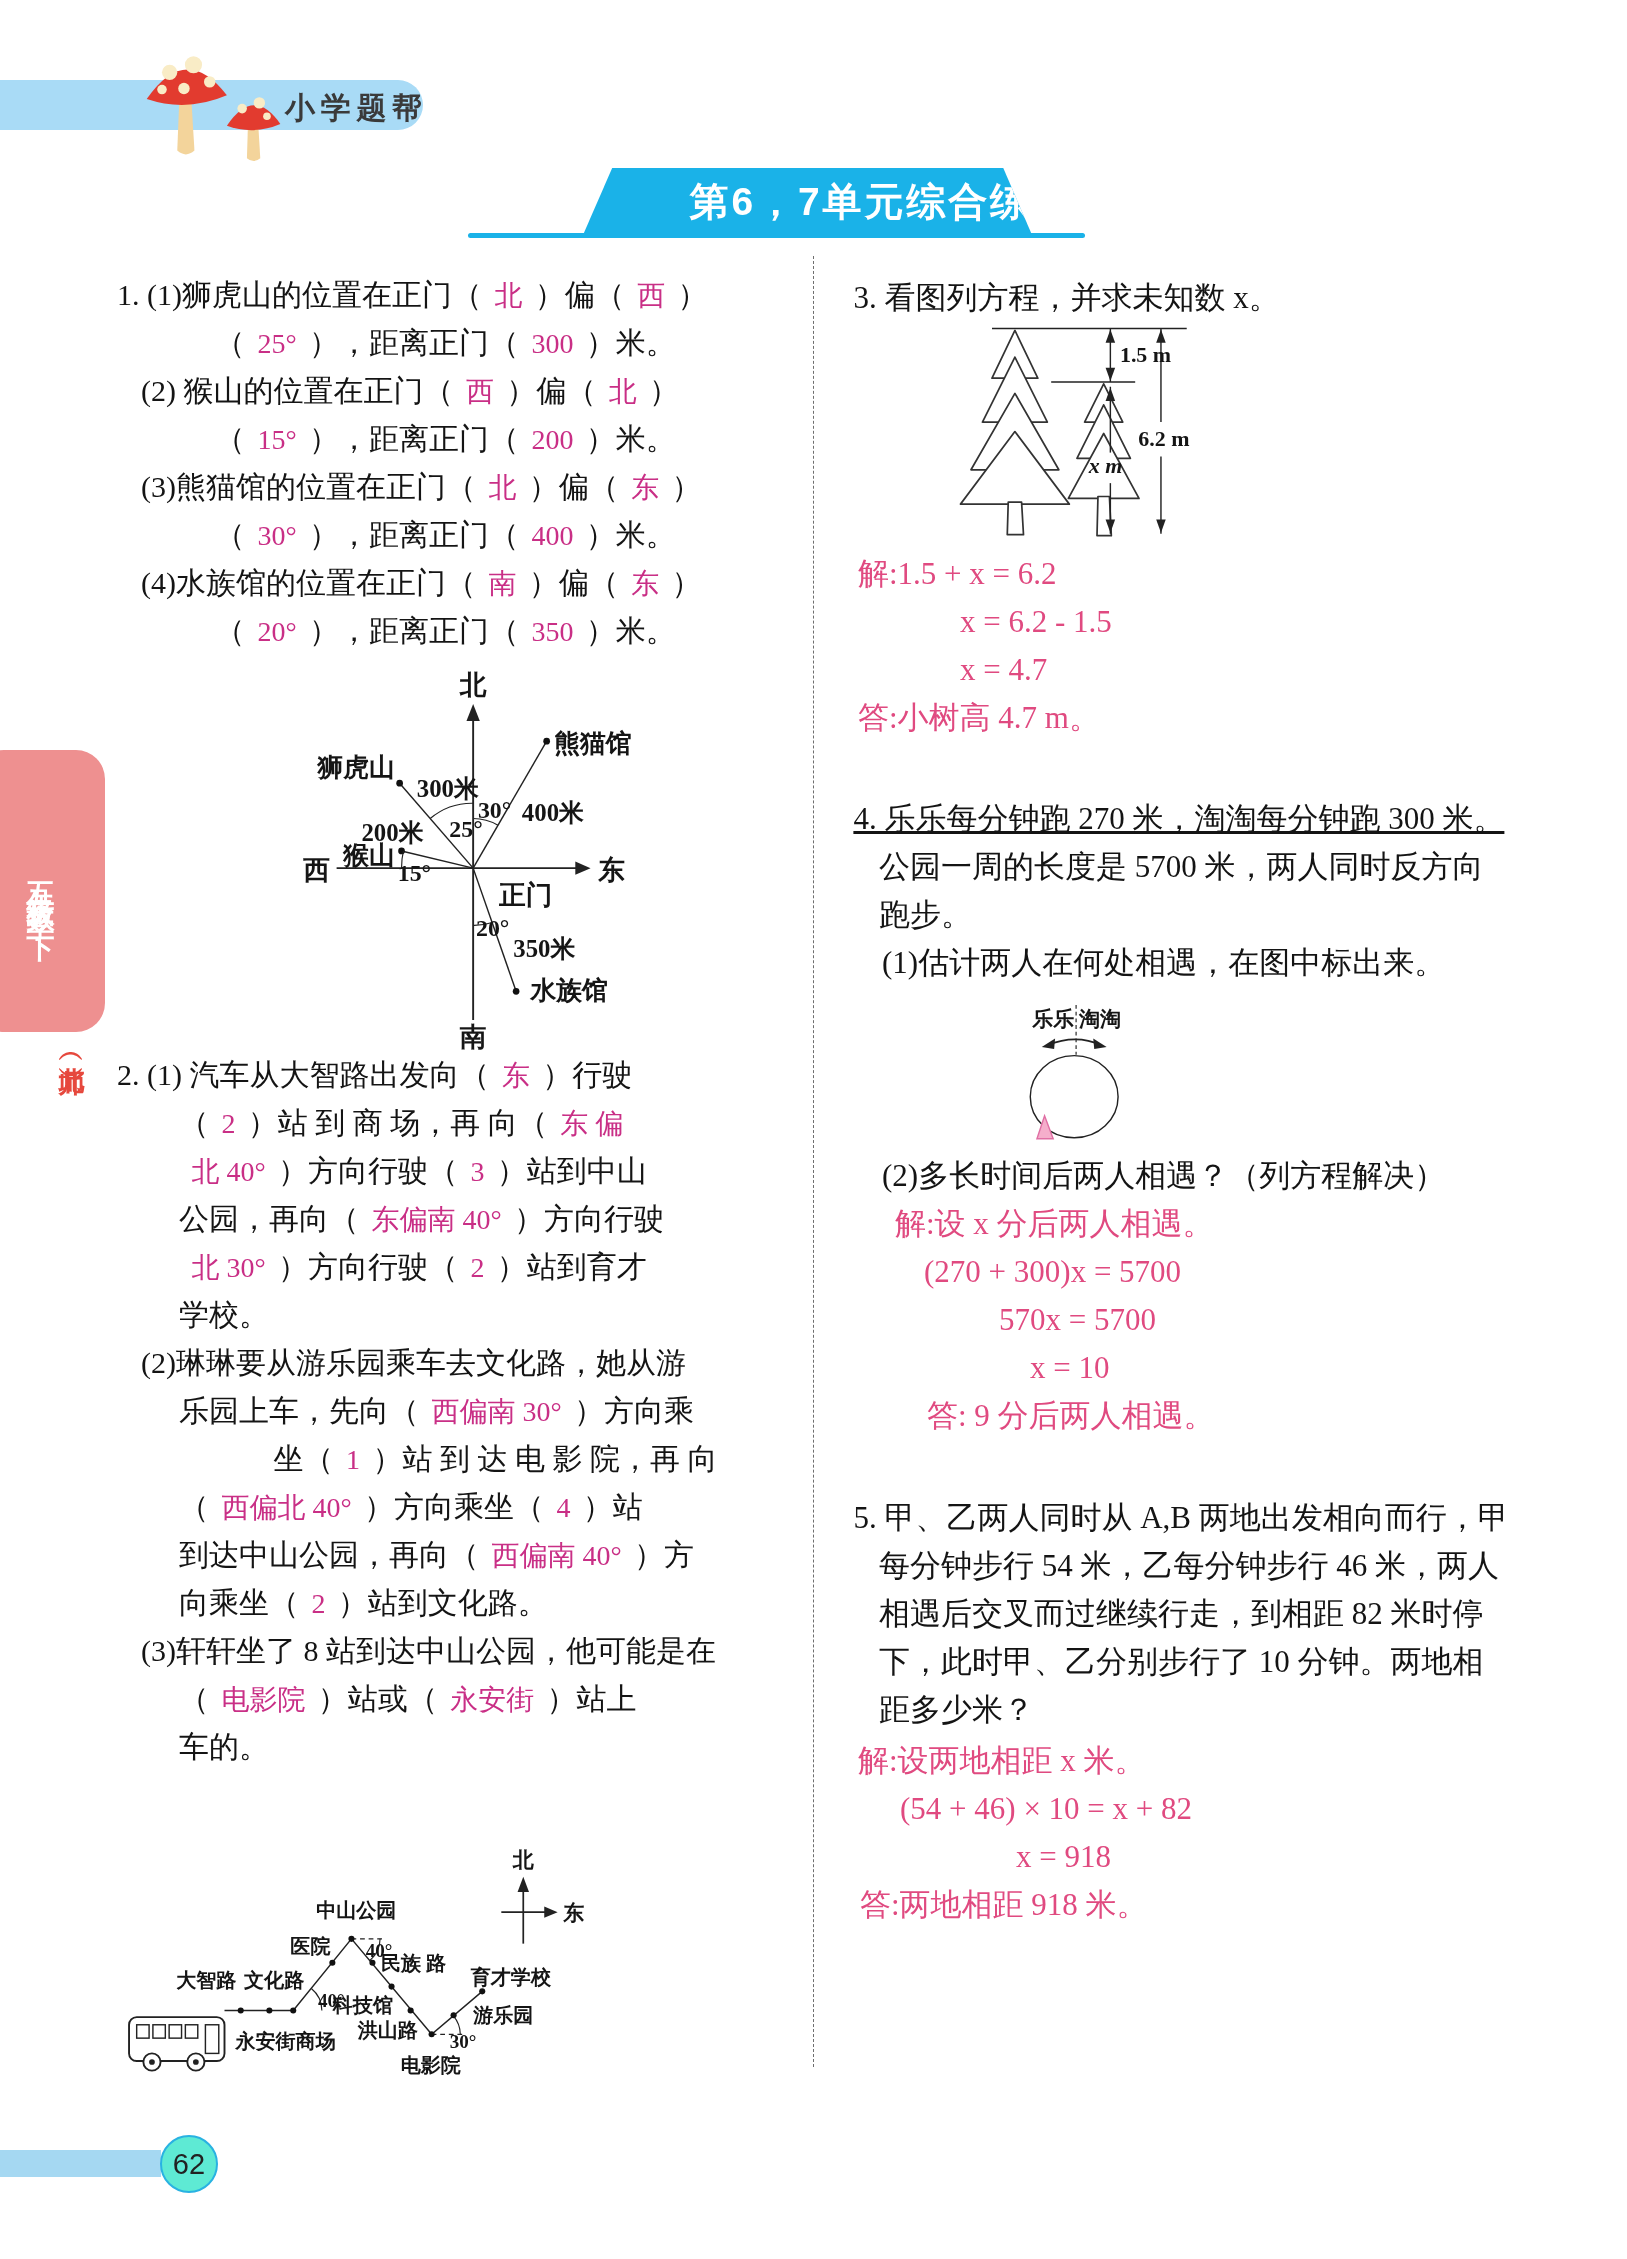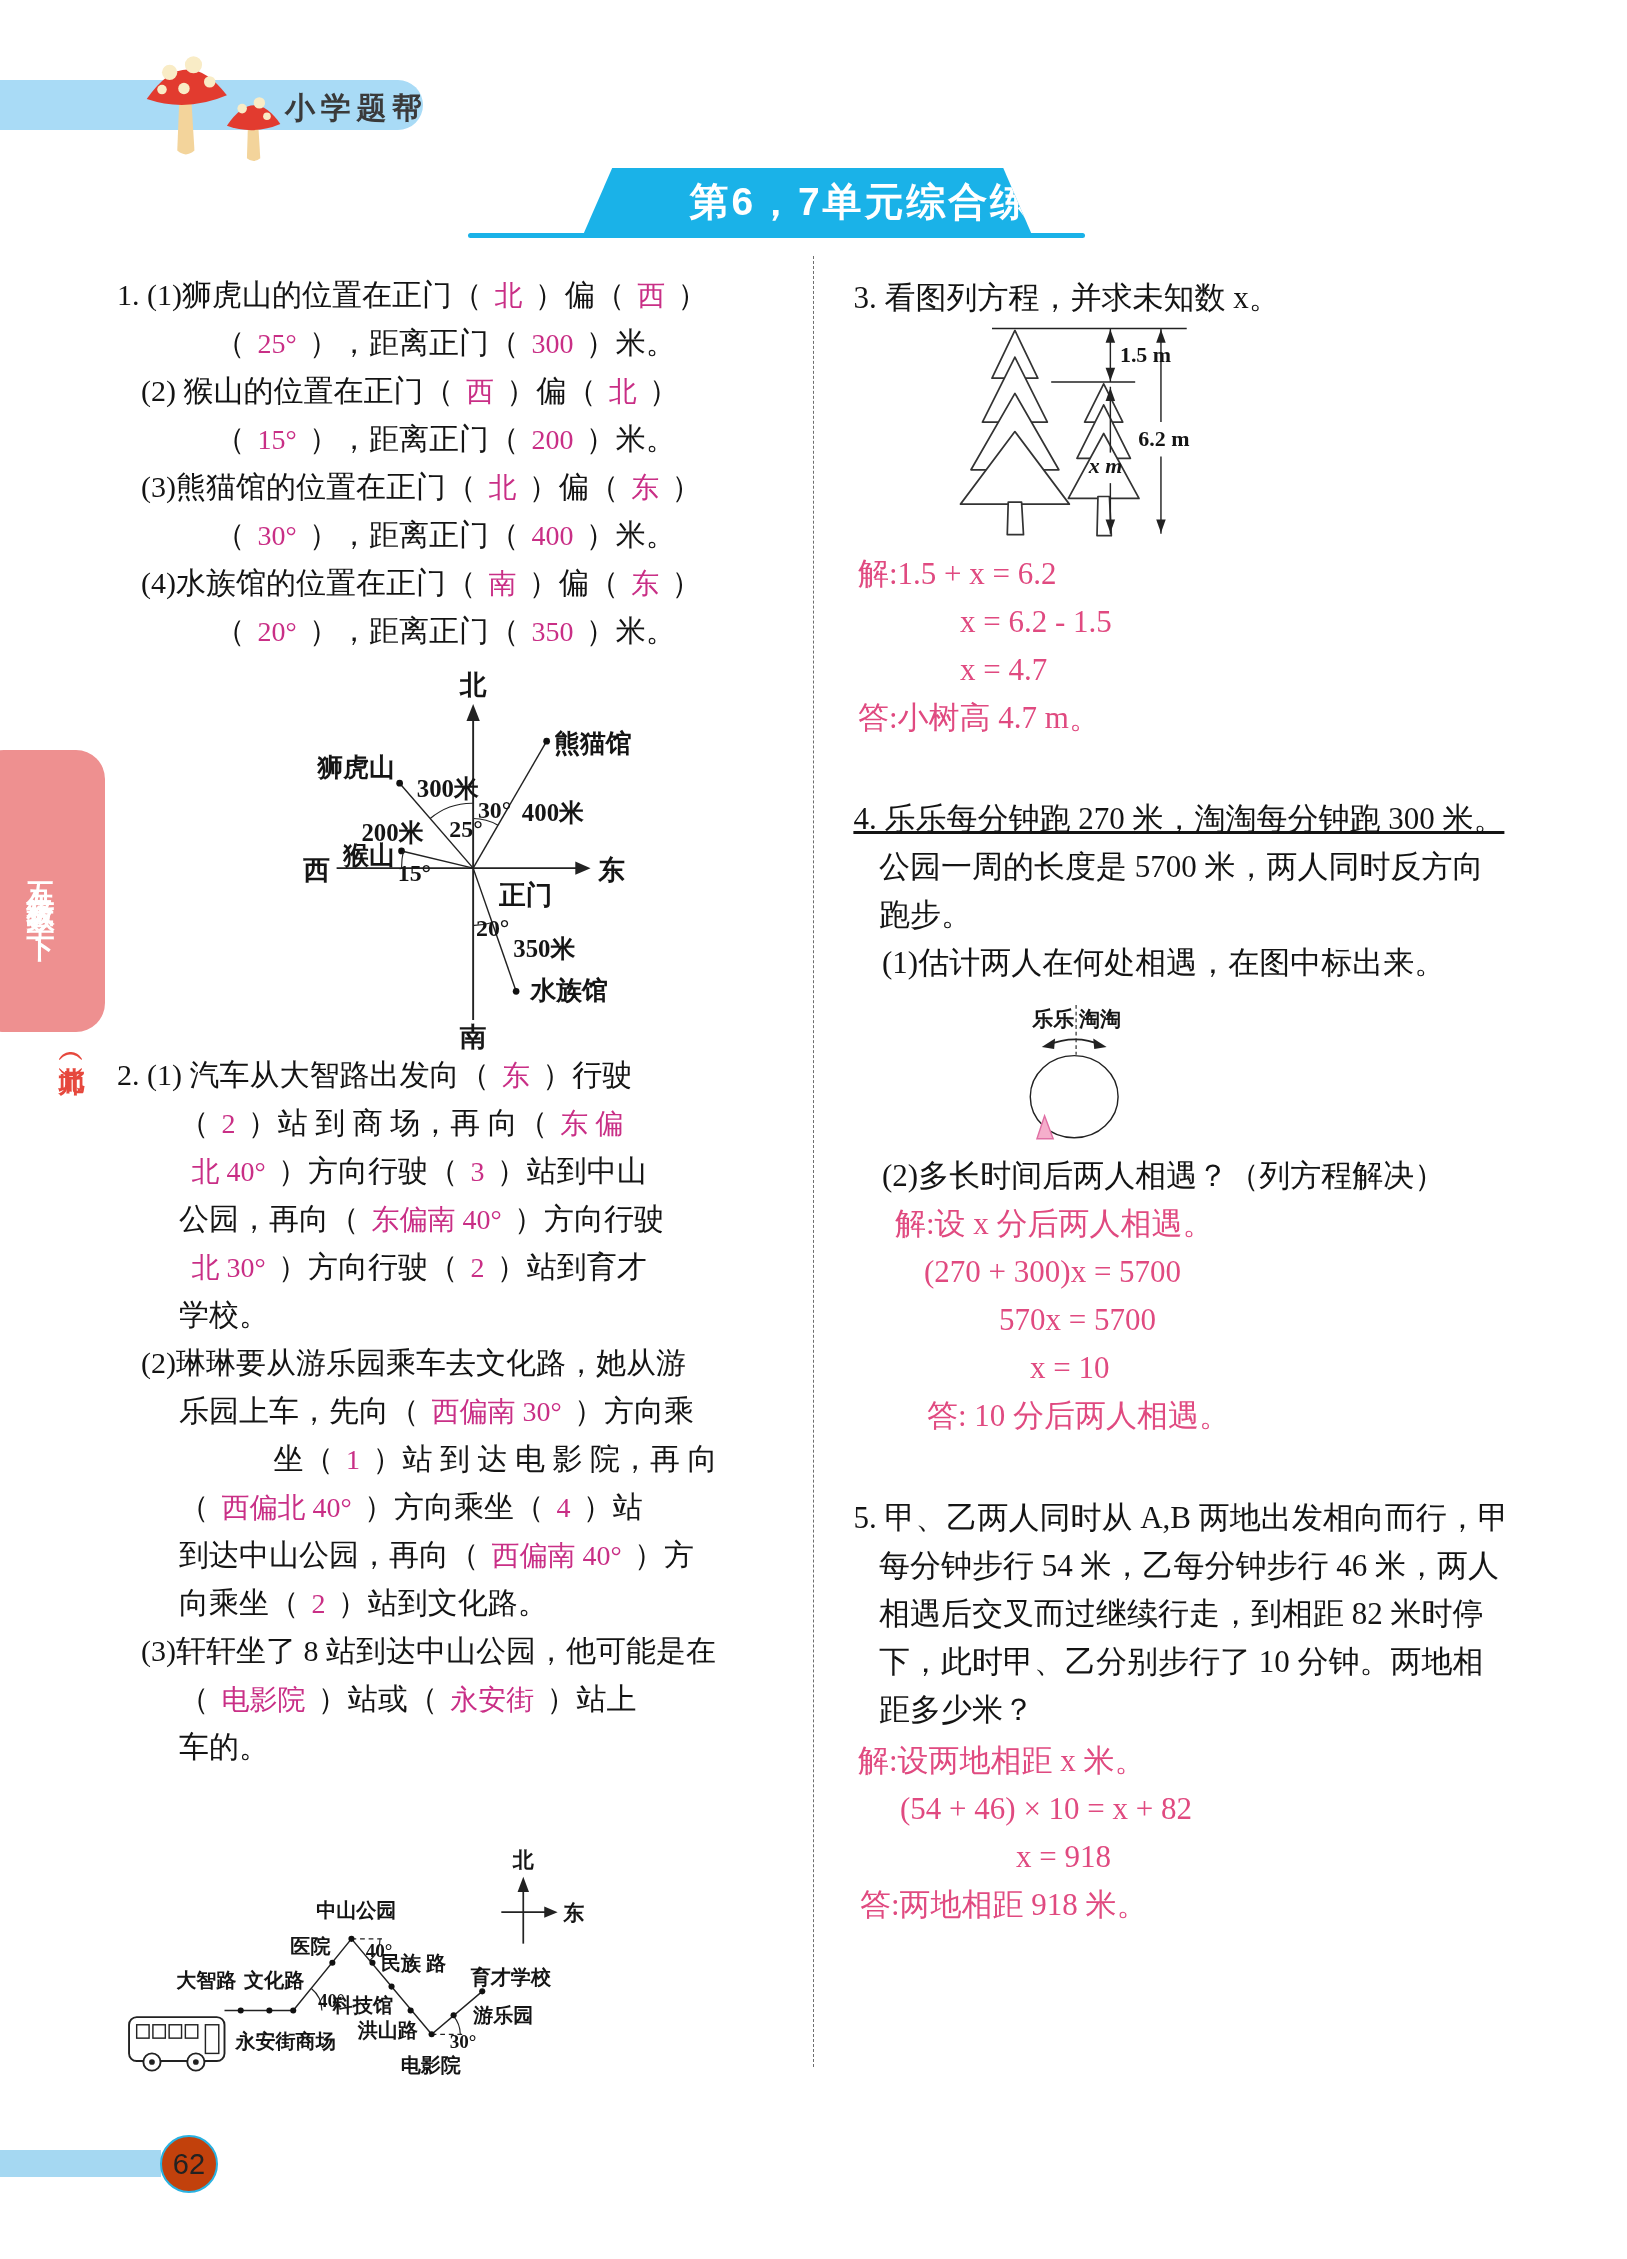--- a/index.html
+++ b/index.html
@@ -31,21 +31,21 @@
   
   .tb{position:absolute;}
   .col-l{font-size:30px;}
   .col-r{font-size:31px;}
   .tl{line-height:48px;height:48px;white-space:nowrap;}
   .hl{color:#c92f86;padding:0 12.4px;font-size:28px;}
   .sol .tl{color:#e04a80;}
   
   .foot-bar{position:absolute;left:0;top:2150px;width:161px;height:27px;background:#a5d8f2;}
   .page-num{position:absolute;left:160px;top:2135px;width:54px;height:54px;border-radius:50%;
-        background:#c2410c;border:2.9px solid #29b2e2;display:flex;align-items:center;justify-content:center;
+        background:#5eead4;border:2.9px solid #29b2e2;display:flex;align-items:center;justify-content:center;
         font-family:"Liberation Sans",sans-serif;font-size:29px;color:#222;z-index:2;}
   svg text{font-family:"Liberation Serif","DejaVu Serif",serif;fill:#151515;}
   .dg{position:absolute;}
 </style>
 </head>
 <body>
 
 <div class="page">
 
   <div class="banner"></div>
@@ -260,21 +260,21 @@
   </svg>
 
   <div class="tb col-r" style="left:841px;top:1152px;width:755px;">
       <div class="tl" style="padding-left: 41px;">(2)多长时间后两人相遇？（列方程解决）</div>
     </div>
   <div class="tb col-r sol" style="left:841px;top:1200px;width:755px;">
       <div class="tl" style="padding-left: 54px;">解:设 x 分后两人相遇。</div>
       <div class="tl" style="padding-left: 83px;">(270 + 300)x = 5700</div>
       <div class="tl" style="padding-left: 158px;">570x = 5700</div>
       <div class="tl" style="padding-left: 189px;">x = 10</div>
-      <div class="tl" style="padding-left: 86px;">答: 10 分后两人相遇。</div>
+      <div class="tl" style="padding-left: 86px;">答: 9 分后两人相遇。</div>
     </div>
 
   <div class="tb col-r" style="left:841px;top:1494px;width:755px;">
       <div class="tl" style="padding-left: 12.4px;">5. 甲、乙两人同时从 A,B 两地出发相向而行，甲</div>
       <div class="tl" style="padding-left: 38px;">每分钟步行 54 米，乙每分钟步行 46 米，两人</div>
       <div class="tl" style="padding-left: 38px;">相遇后交叉而过继续行走，到相距 82 米时停</div>
       <div class="tl" style="padding-left: 38px;">下，此时甲、乙分别步行了 10 分钟。两地相</div>
       <div class="tl" style="padding-left: 38px;">距多少米？</div>
     </div>
   <div class="tb col-r sol" style="left:841px;top:1737px;width:755px;">

